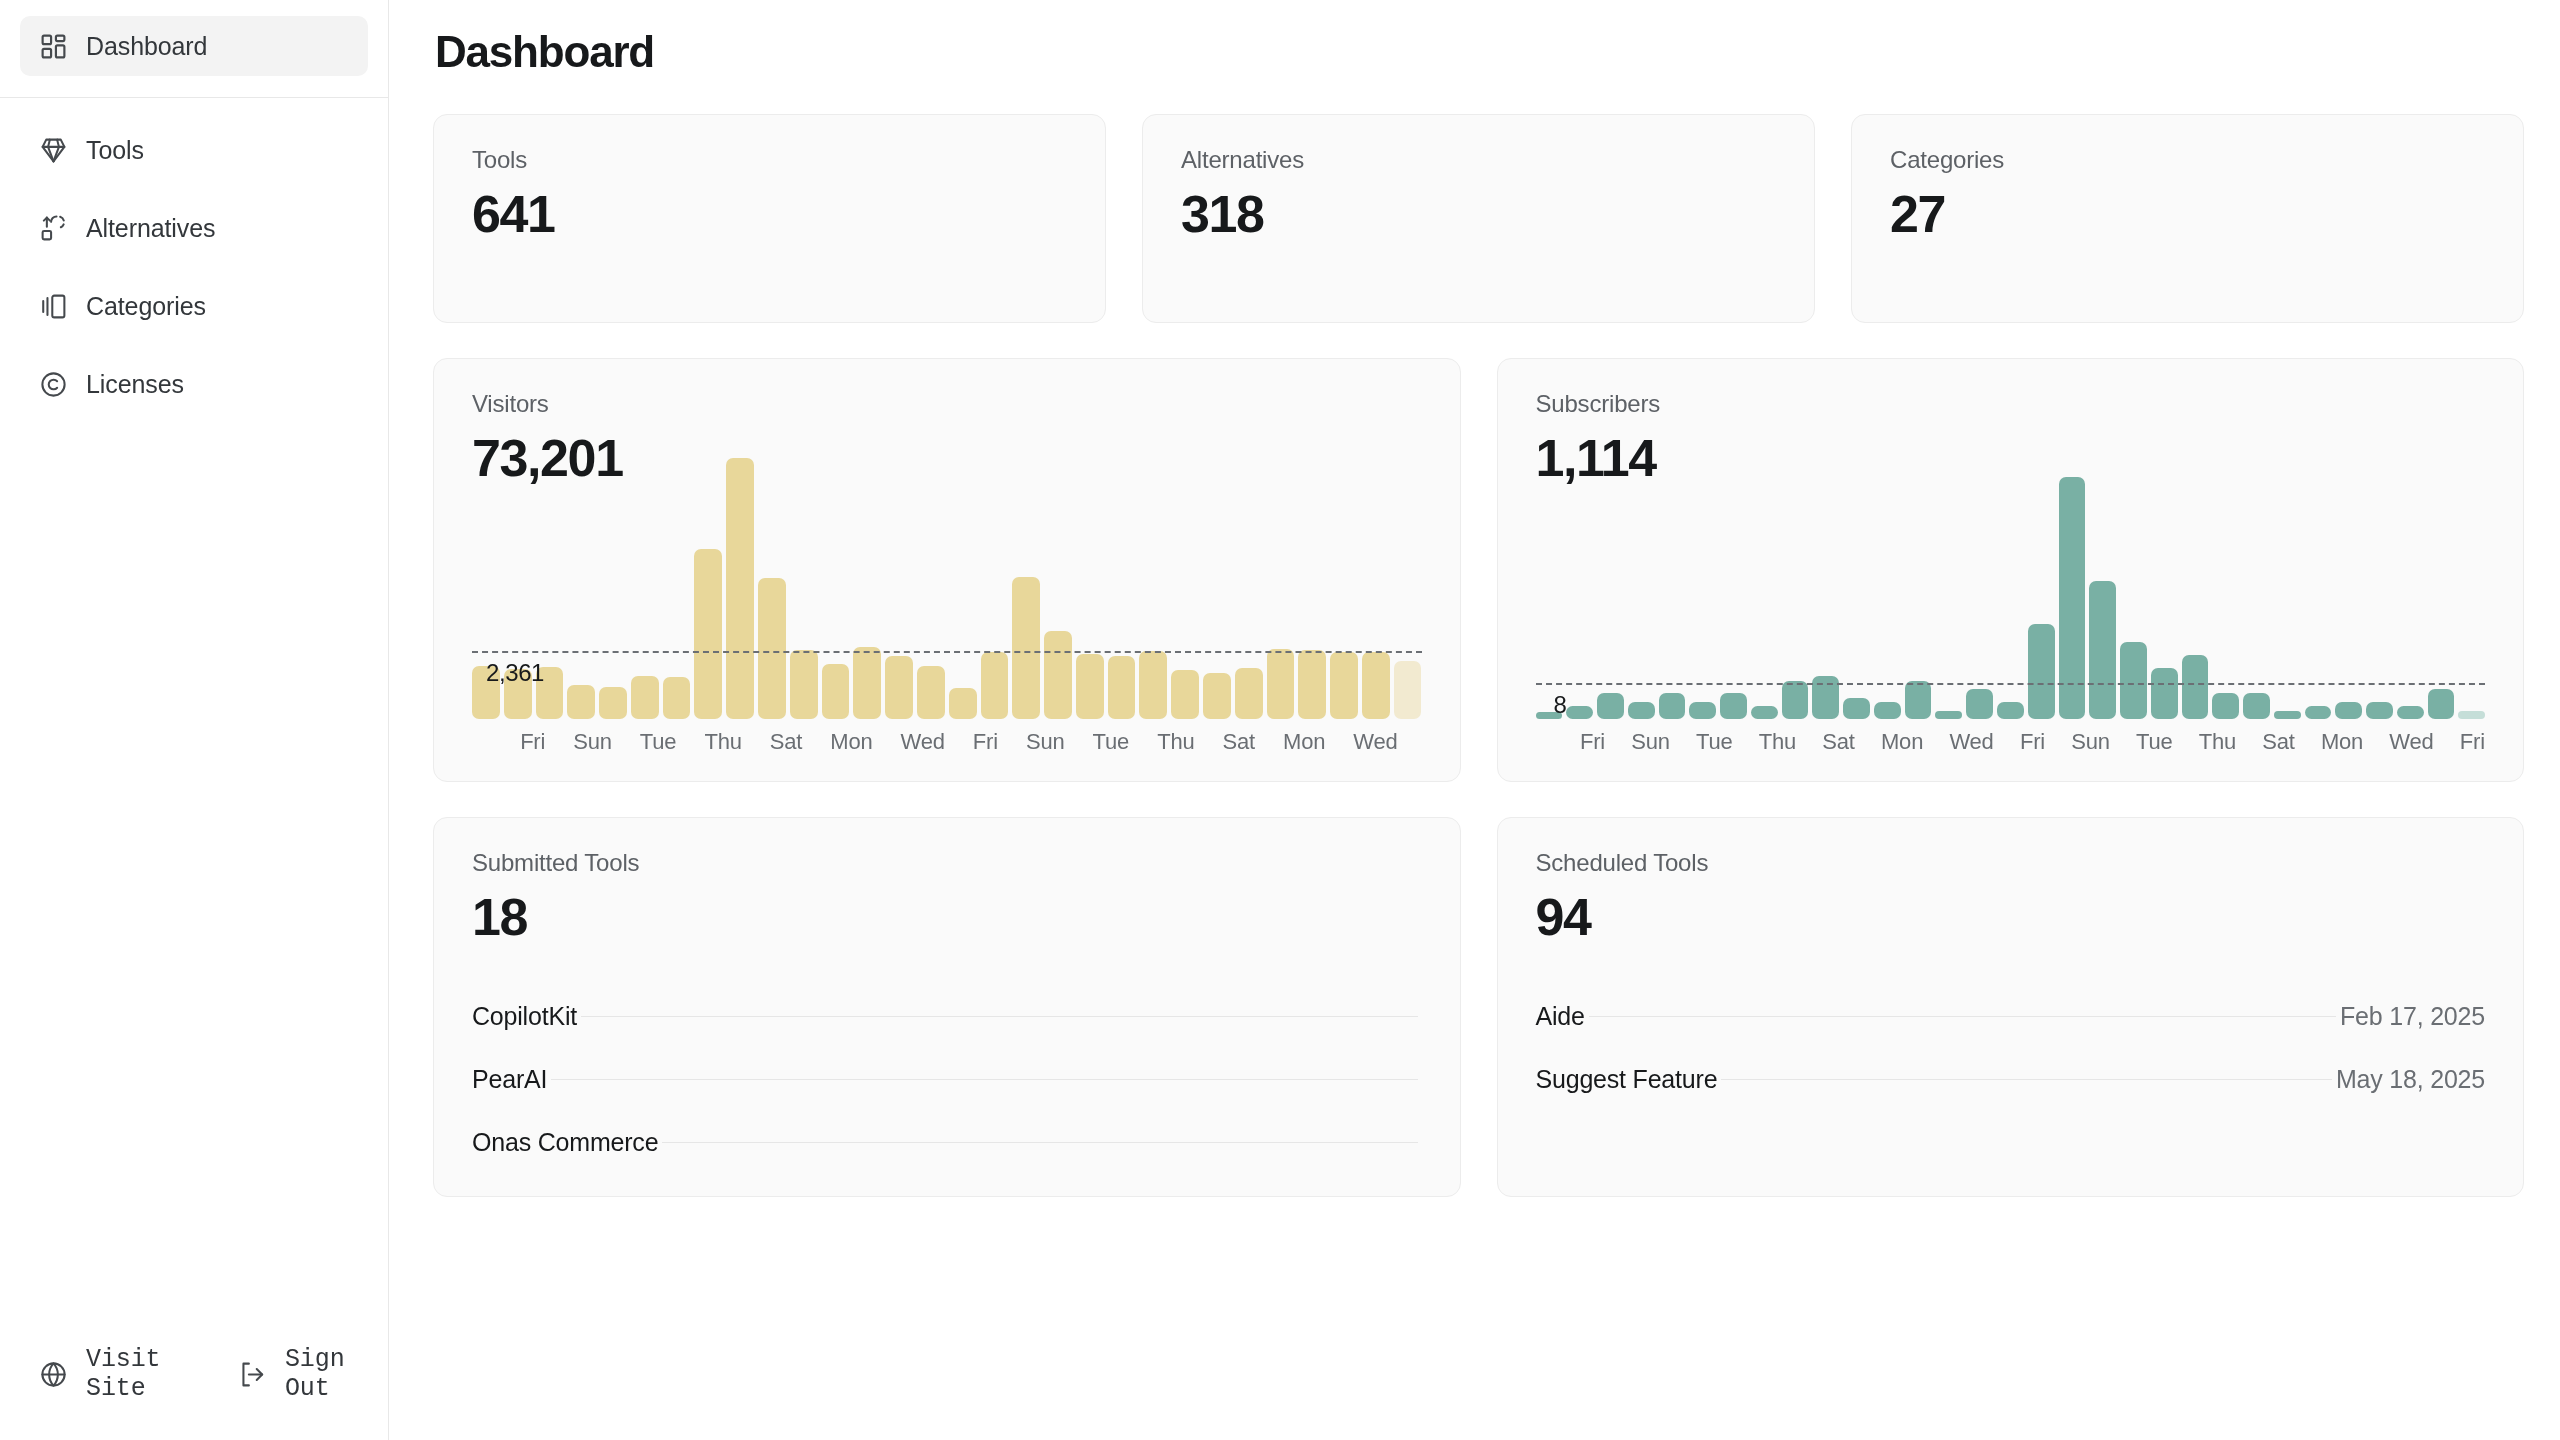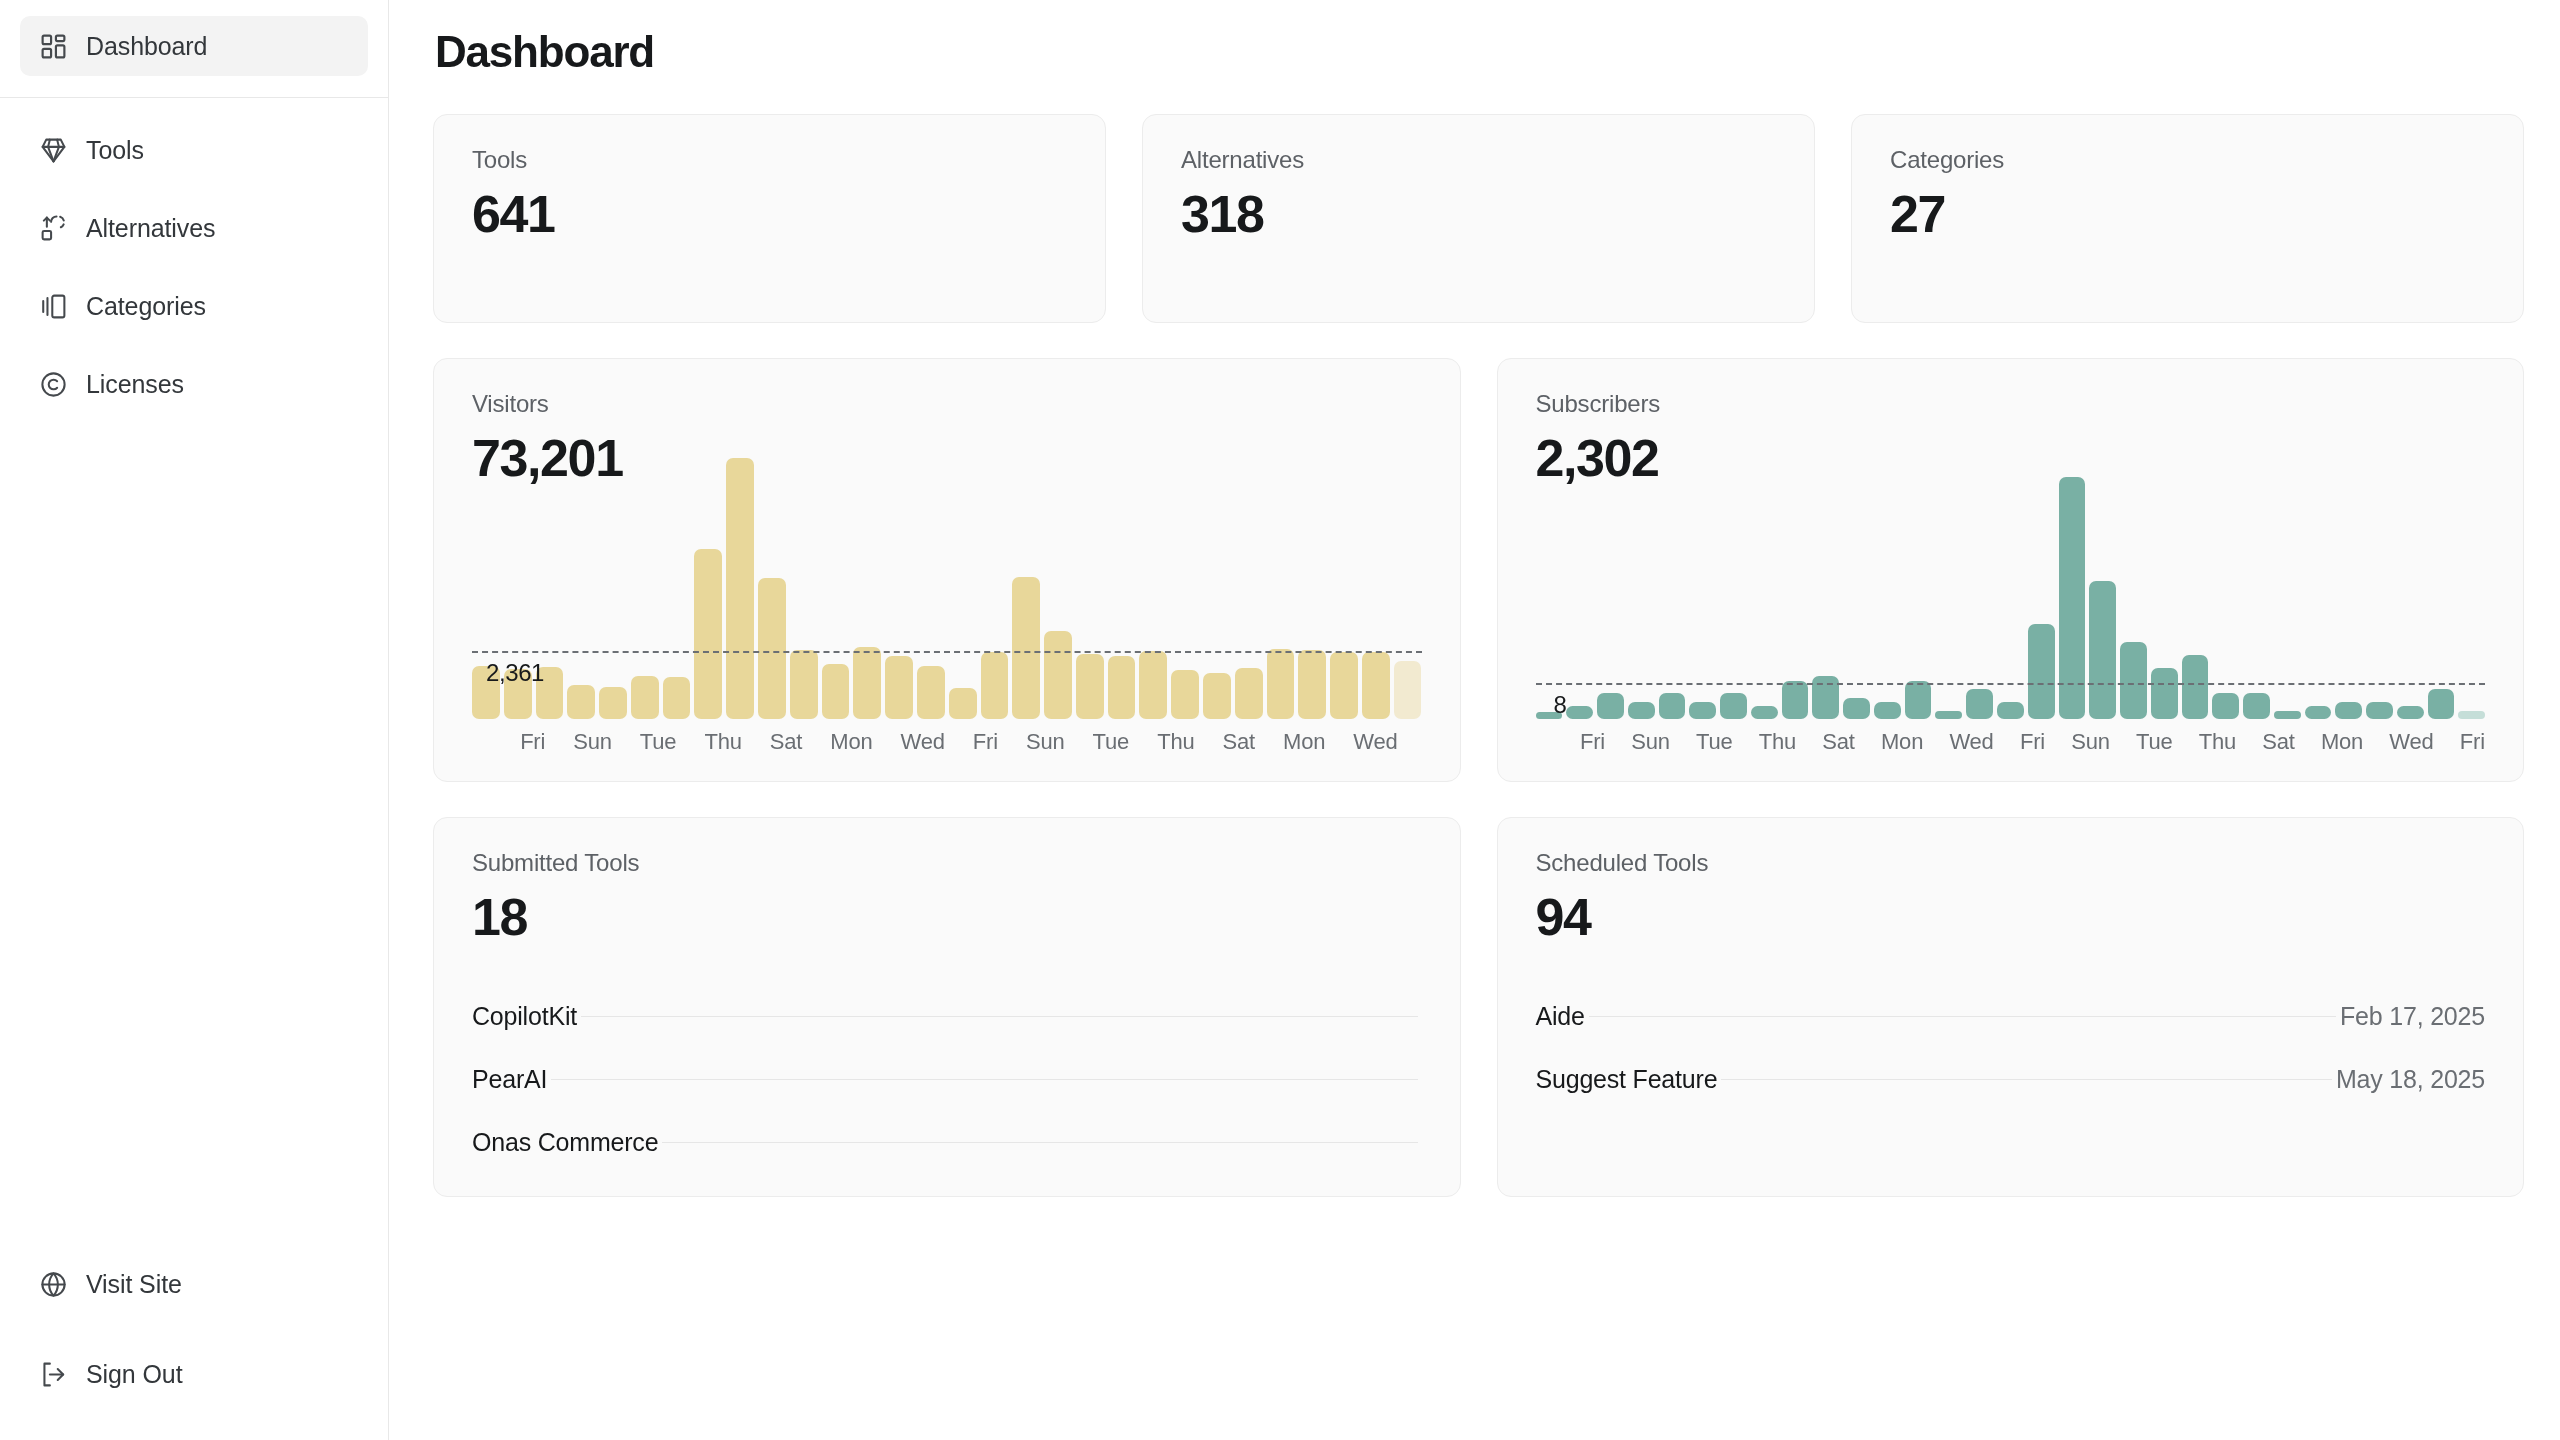--- a/index.html
+++ b/index.html
@@ -61,22 +61,23 @@
   .nav-group {
     padding: 22px 20px 0 20px;
     display: flex;
     flex-direction: column;
     gap: 18px;
   }
   .sidebar-bottom {
     margin-top: auto;
     padding: 0 20px 36px 20px;
     display: flex;
-    flex-direction: column;
+    flex-direction: row;
     gap: 30px;
+    font-family: Liberation Mono, monospace;
   }
 
   
   .main {
     flex: 1 1 auto;
     height: 1440px;
     overflow: hidden;
     padding: 28px 36px 0 44px;
     background: #ffffff;
   }
@@ -394,21 +395,21 @@
               <div class="xtick"></div>
               <div class="xtick">Wed</div>
               <div class="xtick"></div>
             </div>
           </div>
       </div>
 
       <div class="card chart-card">
         <div class="chart-head">
           <div class="stat-label">Subscribers</div>
-          <div class="stat-value">2,302</div>
+          <div class="stat-value">1,114</div>
         </div>
         <div class="chart-plot">
             <div class="bars">
               <div class="bar" style="height: 7px; background: rgb(121, 176, 164);"></div>
               <div class="bar" style="height: 12.9677px; background: rgb(121, 176, 164);"></div>
               <div class="bar" style="height: 25.9355px; background: rgb(121, 176, 164);"></div>
               <div class="bar" style="height: 17.2903px; background: rgb(121, 176, 164);"></div>
               <div class="bar" style="height: 25.9355px; background: rgb(121, 176, 164);"></div>
               <div class="bar" style="height: 17.2903px; background: rgb(121, 176, 164);"></div>
               <div class="bar" style="height: 25.9355px; background: rgb(121, 176, 164);"></div>

